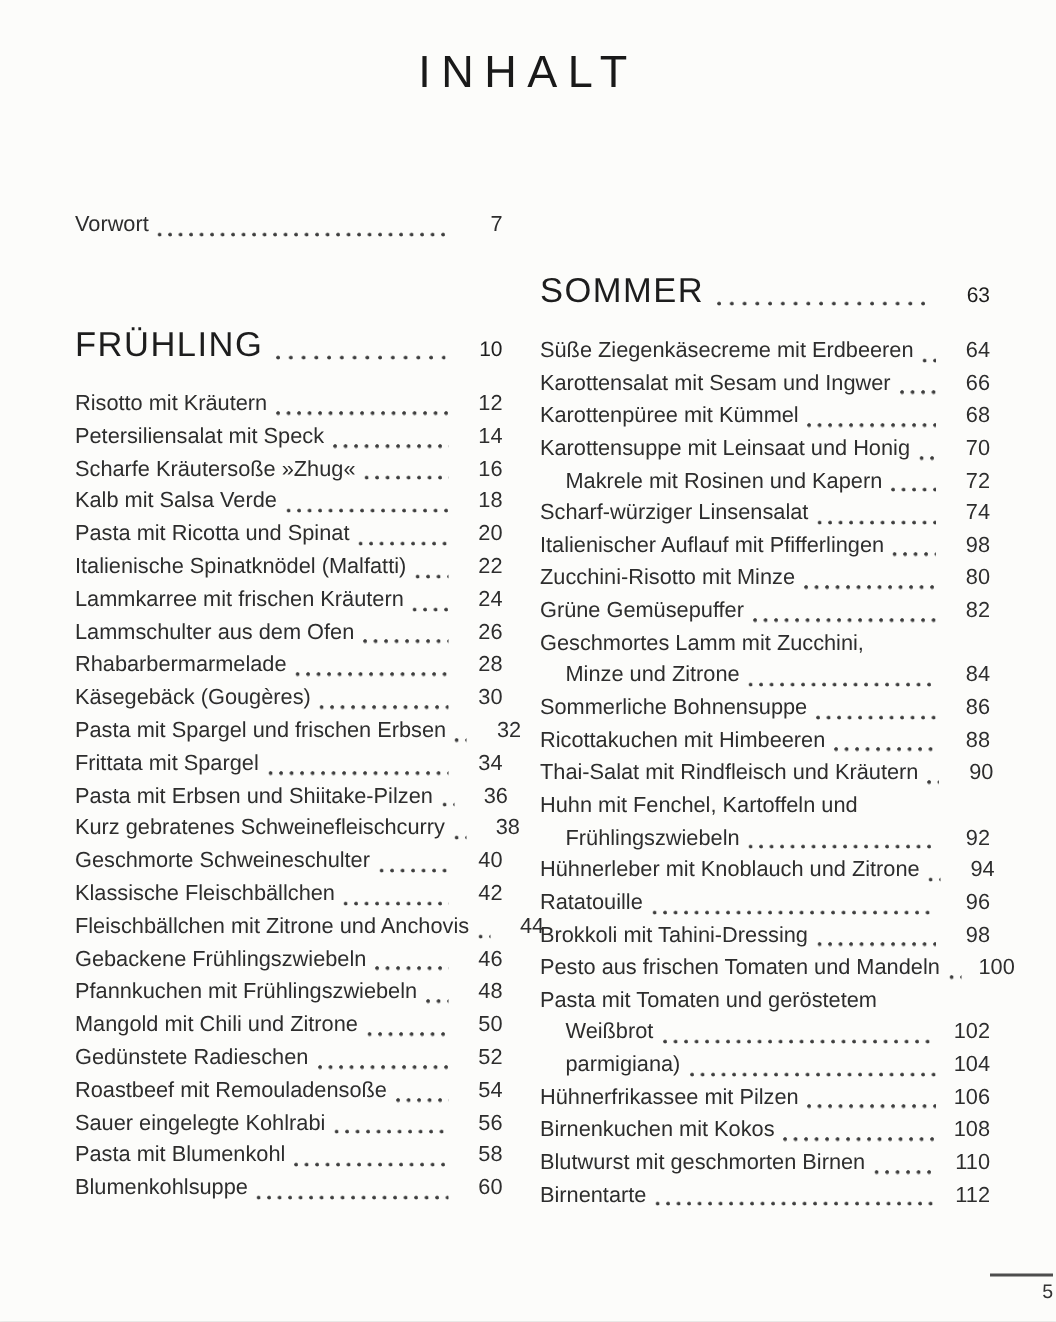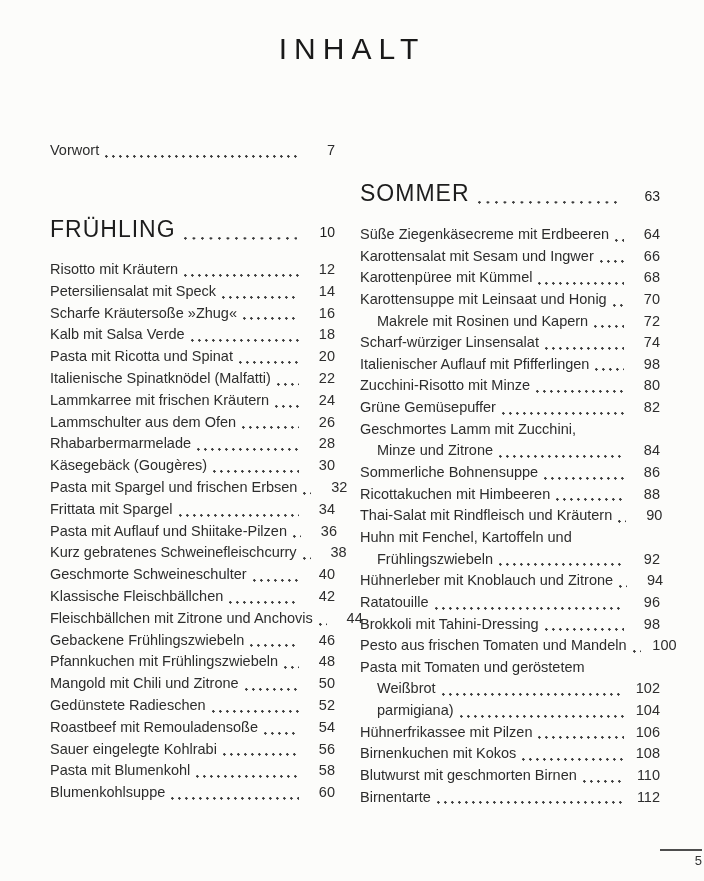--- a/index.html
+++ b/index.html
@@ -178,21 +178,21 @@
           <span class="toc-label">Pasta mit Spargel und frischen Erbsen</span>
           <span class="dots"></span>
           <span class="toc-page">32</span>
         </div>
         <div class="toc-row">
           <span class="toc-label">Frittata mit Spargel</span>
           <span class="dots"></span>
           <span class="toc-page">34</span>
         </div>
         <div class="toc-row">
-          <span class="toc-label">Pasta mit Auflauf und Shiitake-Pilzen</span>
+          <span class="toc-label">Pasta mit Erbsen und Shiitake-Pilzen</span>
           <span class="dots"></span>
           <span class="toc-page">36</span>
         </div>
         <div class="toc-row">
           <span class="toc-label">Kurz gebratenes Schweinefleischcurry</span>
           <span class="dots"></span>
           <span class="toc-page">38</span>
         </div>
         <div class="toc-row">
           <span class="toc-label">Geschmorte Schweineschulter</span>

